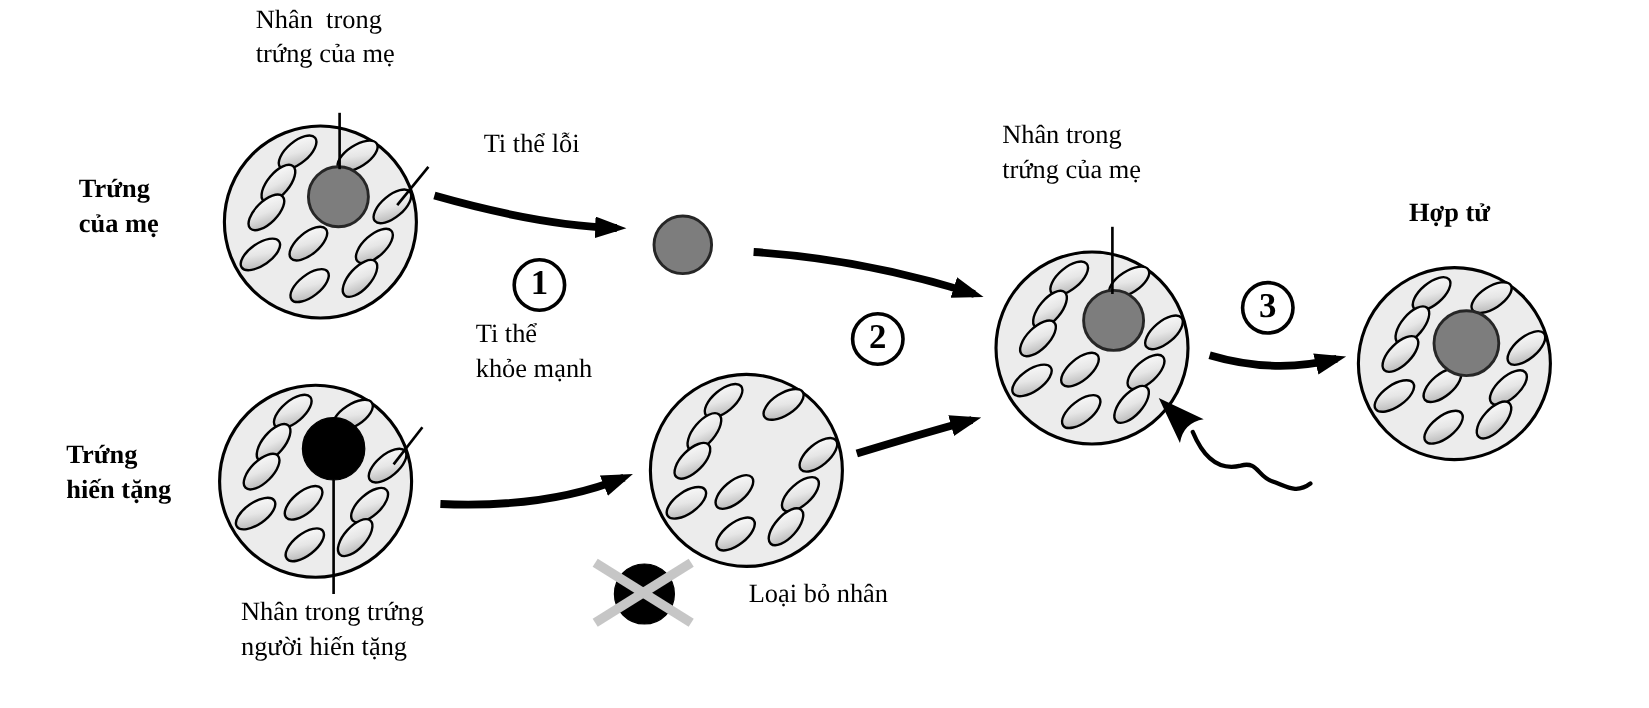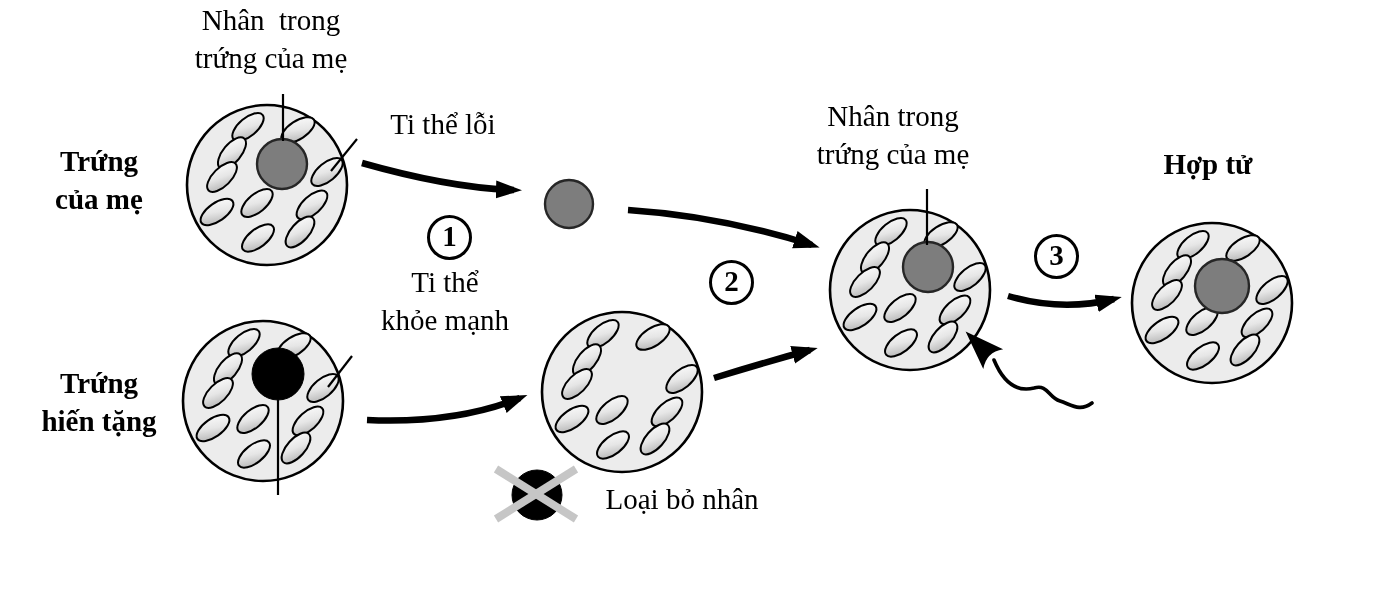--- a/index.html
+++ b/index.html
@@ -25,23 +25,23 @@
   .sperm-head { fill: var(--ink); }
   .sperm-tail { stroke: var(--ink); stroke-width: 3.6; fill: none; stroke-linecap: round; }
   .s0 { stop-color: var(--mito_shade); }
   .s1 { stop-color: var(--mito_mid); }
   .s2 { stop-color: var(--mito_light); }
 
   
   .lbl {
     position: absolute;
     transform: translateX(-50%);
-    text-align: center;
+    text-align: left;
     white-space: pre-wrap;
-    font-size: 29px;
+    font-size: 22px;
     line-height: 1.3;
     color: var(--ink);
   }
   .bold { font-weight: bold; }
 
   
   .step {
     position: absolute;
     width: 45px; height: 45px;
     box-sizing: border-box;
@@ -185,22 +185,24 @@
 
   <div class="lbl" style="left:271px; top:2px">Nhân  trong
 trứng của mẹ</div>
   <div class="lbl bold" style="left:99px; top:143px">Trứng
 của mẹ</div>
   <div class="lbl" style="left:443px; top:106px">Ti thể lỗi</div>
   <div class="lbl" style="left:445px; top:264px">Ti thể
 khỏe mạnh</div>
   <div class="lbl bold" style="left:99px; top:365px">Trứng
 hiến tặng</div>
+  <div class="lbl" style="left:277px; top:496px">Nhân trong trứng
+người hiến tặng</div>
   <div class="lbl" style="left:682px; top:481px">Loại bỏ nhân</div>
   <div class="lbl" style="left:893px; top:98px">Nhân trong
 trứng của mẹ</div>
-  <div class="lbl bold" style="left:1208px; top:146px">Hợp tử</div>
+  <div class="lbl bold" style="left:1208px; top:163px">Hợp tử</div>
 
   <div class="step" style="left:427px; top:215px">1</div>
   <div class="step" style="left:709px; top:260px">2</div>
   <div class="step" style="left:1034px; top:234px">3</div>
 
 </div>
 
 </body></html>

